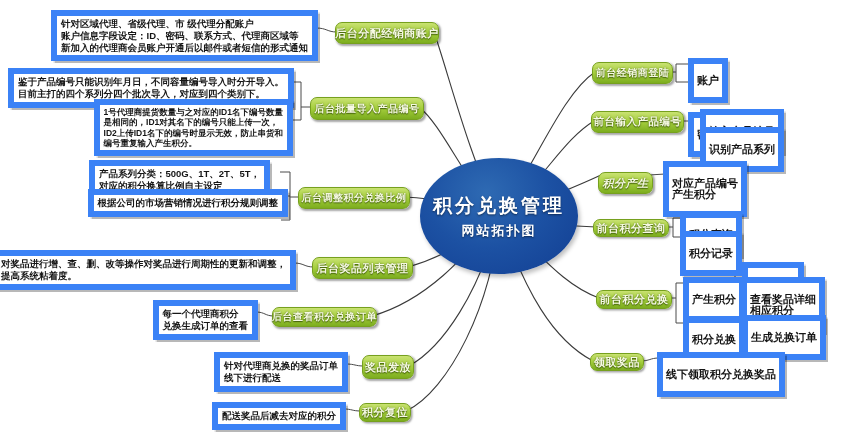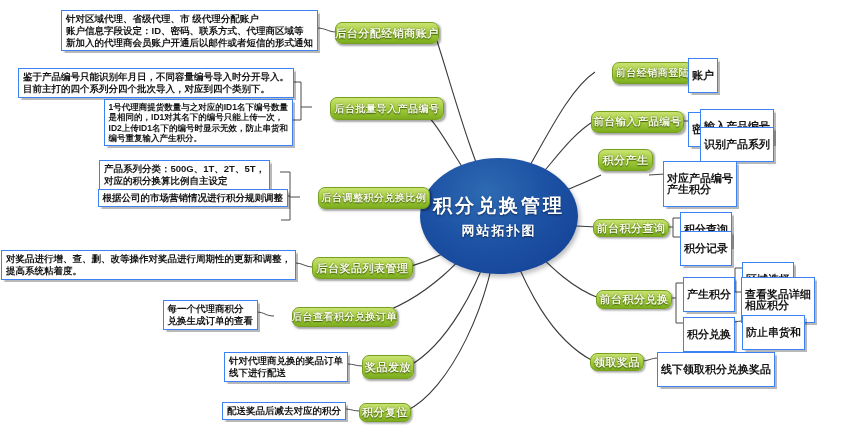--- a/index.html
+++ b/index.html
@@ -5,39 +5,39 @@
   html,body{margin:0;padding:0;background:#ffffff;}
   .canvas{
     position:relative;width:842px;height:434px;background:#ffffff;overflow:hidden;
     font-family:"Liberation Sans","DejaVu Sans",sans-serif;
   }
   .wires{position:absolute;left:0;top:0;width:842px;height:434px;}
   .wires path{fill:none;stroke:#3a3a3a;stroke-width:1.1;}
   .wires path.bracket{stroke:#4a4a4a;stroke-width:1;}
 
   .note{
-    position:absolute;background:#ffffff;border:1px solid #3b82f6;
+    position:absolute;background:#ffffff;border:6px solid #3b82f6;
     box-shadow:1.5px 1.5px 1px rgba(0,0,0,.28);
     padding:2px 4px;color:#151515;
     font-weight:bold;font-size:9.5px;line-height:11.8px;
     white-space:pre;text-align:left;
   }
   .note.f85{font-size:8.5px;line-height:10.3px;}
   .note.sm{font-size:11px;line-height:11px;padding:11px 3px;}
 
   .gnode{
     position:absolute;display:flex;align-items:center;justify-content:center;
     background:linear-gradient(180deg,#c9e272 0%,#a6cf3e 48%,#7cad1e 100%);
     border:1px solid #76a01e;border-radius:7px;
     box-shadow:1.5px 1.5px 2px rgba(0,0,0,.35);
     color:#f6f9e3;font-weight:bold;font-size:11px;letter-spacing:.5px;
     text-shadow:0 1px 1px rgba(62,92,8,.95),0 0 2px rgba(62,92,8,.7);
     white-space:nowrap;
   }
-  .gnode.fs10{font-size:10px;margin-left:20px;}
+  .gnode.fs10{font-size:10px;}
   .gnode.fs105{font-size:10.5px;}
 
   .center-ellipse{
     position:absolute;left:420px;top:158px;width:158px;height:116px;
     border-radius:50%;
     background:radial-gradient(ellipse at 42% 30%,#2e6ab3 0%,#1c51a3 48%,#123e92 100%);
     box-shadow:2px 3px 4px rgba(0,0,0,.25);
     display:flex;flex-direction:column;align-items:center;justify-content:center;
     color:#ffffff;text-align:center;
   }
@@ -110,34 +110,34 @@
   <div class="gnode" style="left:335px;top:22px;width:102px;height:20px;">后台分配经销商账户</div>
   <div class="gnode fs10" style="left:310px;top:97px;width:112px;height:21px;">后台批量导入产品编号</div>
   <div class="gnode fs10" style="left:298px;top:187px;width:110px;height:20px;">后台调整积分兑换比例</div>
   <div class="gnode" style="left:312px;top:257px;width:99px;height:20px;">后台奖品列表管理</div>
   <div class="gnode fs10" style="left:272px;top:307px;width:103px;height:18px;">后台查看积分兑换订单</div>
   <div class="gnode" style="left:362px;top:355px;width:50px;height:22px;">奖品发放</div>
   <div class="gnode" style="left:359px;top:403px;width:50px;height:17px;">积分复位</div>
 
   <div class="gnode fs10" style="left:592px;top:62px;width:79px;height:20px;">前台经销商登陆</div>
   <div class="gnode fs105" style="left:591px;top:111px;width:91px;height:20px;">前台输入产品编号</div>
-  <div class="gnode" style="left:598px;top:149px;width:53px;height:20px;">积分产生</div>
+  <div class="gnode" style="left:598px;top:172px;width:53px;height:20px;font-style:italic;">积分产生</div>
   <div class="gnode" style="left:593px;top:219px;width:74px;height:16px;">前台积分查询</div>
   <div class="gnode" style="left:596px;top:290px;width:74px;height:17px;">前台积分兑换</div>
   <div class="gnode" style="left:590px;top:353px;width:52px;height:16px;">领取奖品</div>
 
   <div class="note sm" style="left:688px;top:58px;">账户</div>
   <div class="note sm" style="left:688px;top:76px;margin-top:36px;">密码</div>
   <div class="note sm" style="left:700px;top:109px;">输入产品编号</div>
   <div class="note sm" style="left:700px;top:127px;">识别产品系列</div>
   <div class="note sm" style="left:663px;top:161px;">对应产品编号
 产生积分</div>
   <div class="note sm" style="left:680px;top:212px;">积分查询</div>
   <div class="note sm" style="left:680px;top:231px;">积分记录</div>
   <div class="note sm" style="left:683px;top:277px;">产生积分</div>
   <div class="note sm" style="left:742px;top:262px;">区域选择</div>
   <div class="note sm" style="left:741px;top:277px;">查看奖品详细
 相应积分</div>
   <div class="note sm" style="left:683px;top:317px;">积分兑换</div>
-  <div class="note sm" style="left:742px;top:315px;">防止串货和</div>
+  <div class="note sm" style="left:742px;top:315px;">生成兑换订单</div>
   <div class="note sm" style="left:657px;top:352px;">线下领取积分兑换奖品</div>
 
 </div>
 
 </body></html>

